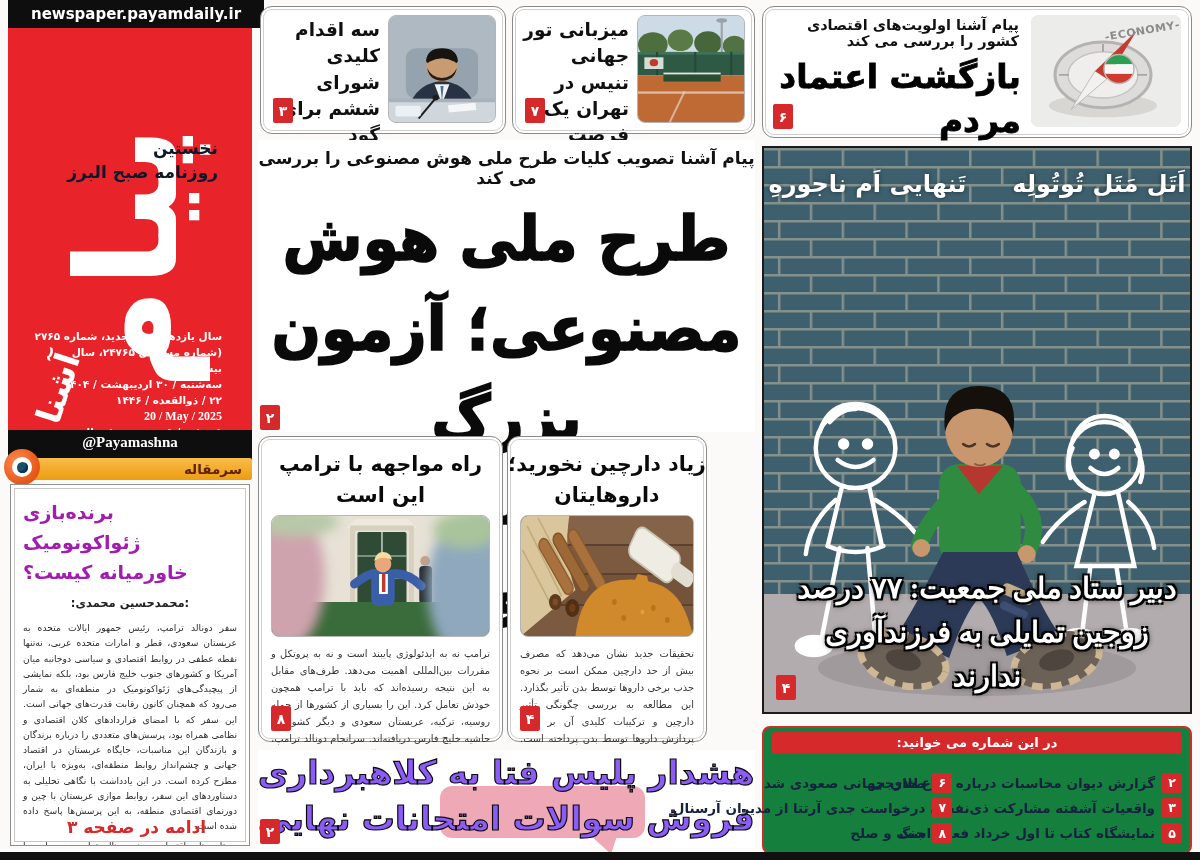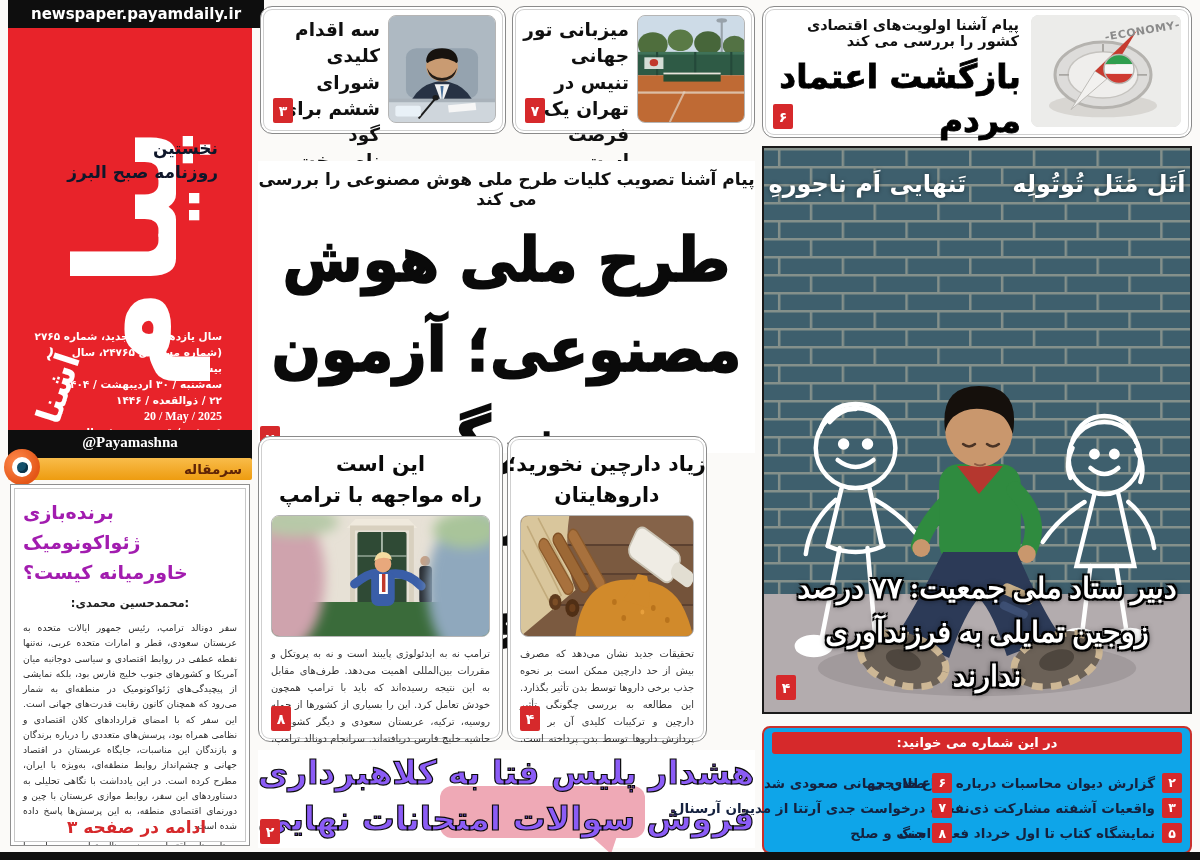--- a/index.html
+++ b/index.html
@@ -47,21 +47,21 @@
   .economy-box { left:auto; right:8px; top:6px; width:430px; height:132px; }
   .economy-inner { display:flex; height:100%; padding:8px 10px; gap:10px; }
   .economy-photo { width:150px; height:112px; flex:none; border:none; border-radius:8px; overflow:hidden; }
   .economy-text { flex:1; text-align:right; }
   .economy-kicker { font-weight:bold; font-size:14.5px; color:#111; margin:2px 2px 6px 0; }
   .economy-headline { font-weight:bold; font-size:33px; line-height:44px; color:#000;
                       -webkit-text-stroke:0.8px #000; }
   .economy-box .badge { left:10px; bottom:8px; }
 
   
-  .main-story { position:absolute; left:258px; top:140px; width:497px; height:292px; background:#fff;margin-top:21px; }
+  .main-story { position:absolute; left:258px; top:140px; width:497px; height:292px; background:#fff; }
   .main-kicker { text-align:center; font-weight:bold; font-size:17px; color:#111; padding-top:8px; }
   .main-headline { text-align:center; font-weight:bold; font-size:58px; line-height:84px;
                    color:#0a0a0a; -webkit-text-stroke:1.6px #0a0a0a; transform:scaleY(1.06);
                    transform-origin:top center; margin-top:6px; }
   .main-story .badge { left:2px; bottom:2px; }
 
   
   .photo-story { position:absolute; right:8px; top:146px; width:430px; height:568px;
                  border:2px solid #1b1b1b; background:#3e5f6d; overflow:hidden; }
   .photo-story svg.scene { position:absolute; inset:0; width:100%; height:100%; }
@@ -107,21 +107,21 @@
   .police-story { position:absolute; left:258px; top:750px; width:497px; height:98px; background:#fff; }
   .police-bubble { position:absolute; right:110px; top:36px; width:205px; height:52px;
                    background:#efa9b6; border-radius:12px; }
   .police-bubble::after { content:""; position:absolute; right:28px; bottom:-16px; border-style:solid;
                           border-width:18px 6px 0 20px; border-color:#efa9b6 transparent transparent transparent; }
   .police-line { position:relative; text-align:left; font-weight:bold; font-size:33px; line-height:46px;
                  color:#8b5cf6; -webkit-text-stroke:1.2px #0a0a0a; }
   .police-story .badge { left:2px; bottom:4px; }
 
   
-  .index-box { position:absolute; right:8px; top:726px; width:430px; height:128px; background:#0ea5e9;
+  .index-box { position:absolute; right:8px; top:726px; width:430px; height:128px; background:#15803d;
                border:2px solid #c9302c; border-radius:8px; padding:42px 8px 6px;margin-left:12px; }
   .index-header { position:absolute; top:4px; left:8px; right:8px; height:22px; background:#d6292b;
                   border-radius:3px; color:#fff; font-weight:bold; font-size:13px; line-height:22px;
                   text-align:center; }
   .index-cols { display:flex; height:100%; }
   .index-col { display:flex; flex-direction:column; justify-content:space-around; }
   .index-col.first { width:56%; }
   .index-col.second { width:44%; }
   .index-item { display:flex; align-items:center; gap:7px; }
   .index-num { width:20px; height:20px; flex:none; background:#d6292b; color:#fff; font-weight:bold;
@@ -353,22 +353,22 @@
     <div class="editorial-title">برنده‌بازی ژئواکونومیک</div>
     <div class="editorial-title">خاورمیانه کیست؟</div>
     <div class="editorial-author">:محمدحسین محمدی:</div>
     <div class="editorial-body">سفر دونالد ترامپ، رئیس جمهور ایالات متحده به عربستان سعودی، قطر و امارات متحده عربی، نه‌تنها نقطه عطفی در روابط اقتصادی و سیاسی دوجانبه میان آمریکا و کشورهای جنوب خلیج فارس بود، بلکه نمایشی از پیچیدگی‌های ژئواکونومیک در منطقه‌ای به شمار می‌رود که همچنان کانون رقابت قدرت‌های جهانی است. این سفر که با امضای قراردادهای کلان اقتصادی و نظامی همراه بود، پرسش‌های متعددی را درباره برندگان و بازندگان این مناسبات، جایگاه عربستان در اقتصاد جهانی و چشم‌انداز روابط منطقه‌ای، به‌ویژه با ایران، مطرح کرده است. در این یادداشت با نگاهی تحلیلی به دستاوردهای این سفر، روابط موازی عربستان با چین و دورنمای اقتصادی منطقه، به این پرسش‌ها پاسخ داده شده است.</div>
     <div class="editorial-body">دستاوردهای اقتصادی سفر دونالد ترامپ به ریاض با امضای توافق‌نامه‌های استراتژیک به ارزش تقریبی ۶۰۰ میلیارد دلار، از جمله یک قرارداد تسلیحاتی ۱۴۲ میلیارد دلاری، نقطه اوج نمایش قدرت اقتصادی دوجانبه بود. این قراردادها که در حوزه‌های دفاعی، فناوری، انرژی، هوش مصنوعی و زیرساخت متمرکز بودند، نشان‌دهنده عزم عربستان برای تنوع‌بخشی به اقتصاد خود در چارچوب چشم‌انداز ۲۰۳۰ و تمایل آمریکا برای جذب سرمایه‌گذاری‌های کلان عربی است.</div>
     <div class="editorial-cont">ادامه در صفحه ۳</div>
   </div>
 
   <div class="box mid-box" style="left:258px; width:245px;">
     <div class="title">
+      <div>راه مواجهه با ترامپ</div>
       <div>این است</div>
-      <div>راه مواجهه با ترامپ</div>
     </div>
     <div class="photo">
       <svg viewBox="0 0 221 120" preserveAspectRatio="none">
         <defs>
             <filter id="blur1" x="-30%" y="-30%" width="160%" height="160%">
               <feGaussianBlur stdDeviation="6"></feGaussianBlur>
             </filter>
           </defs>
         <rect width="221" height="120" fill="#e7e1d6"></rect>
         <path d="M76 12 h72 l-9 -9 h-54 z" fill="#efe9dd"></path>

